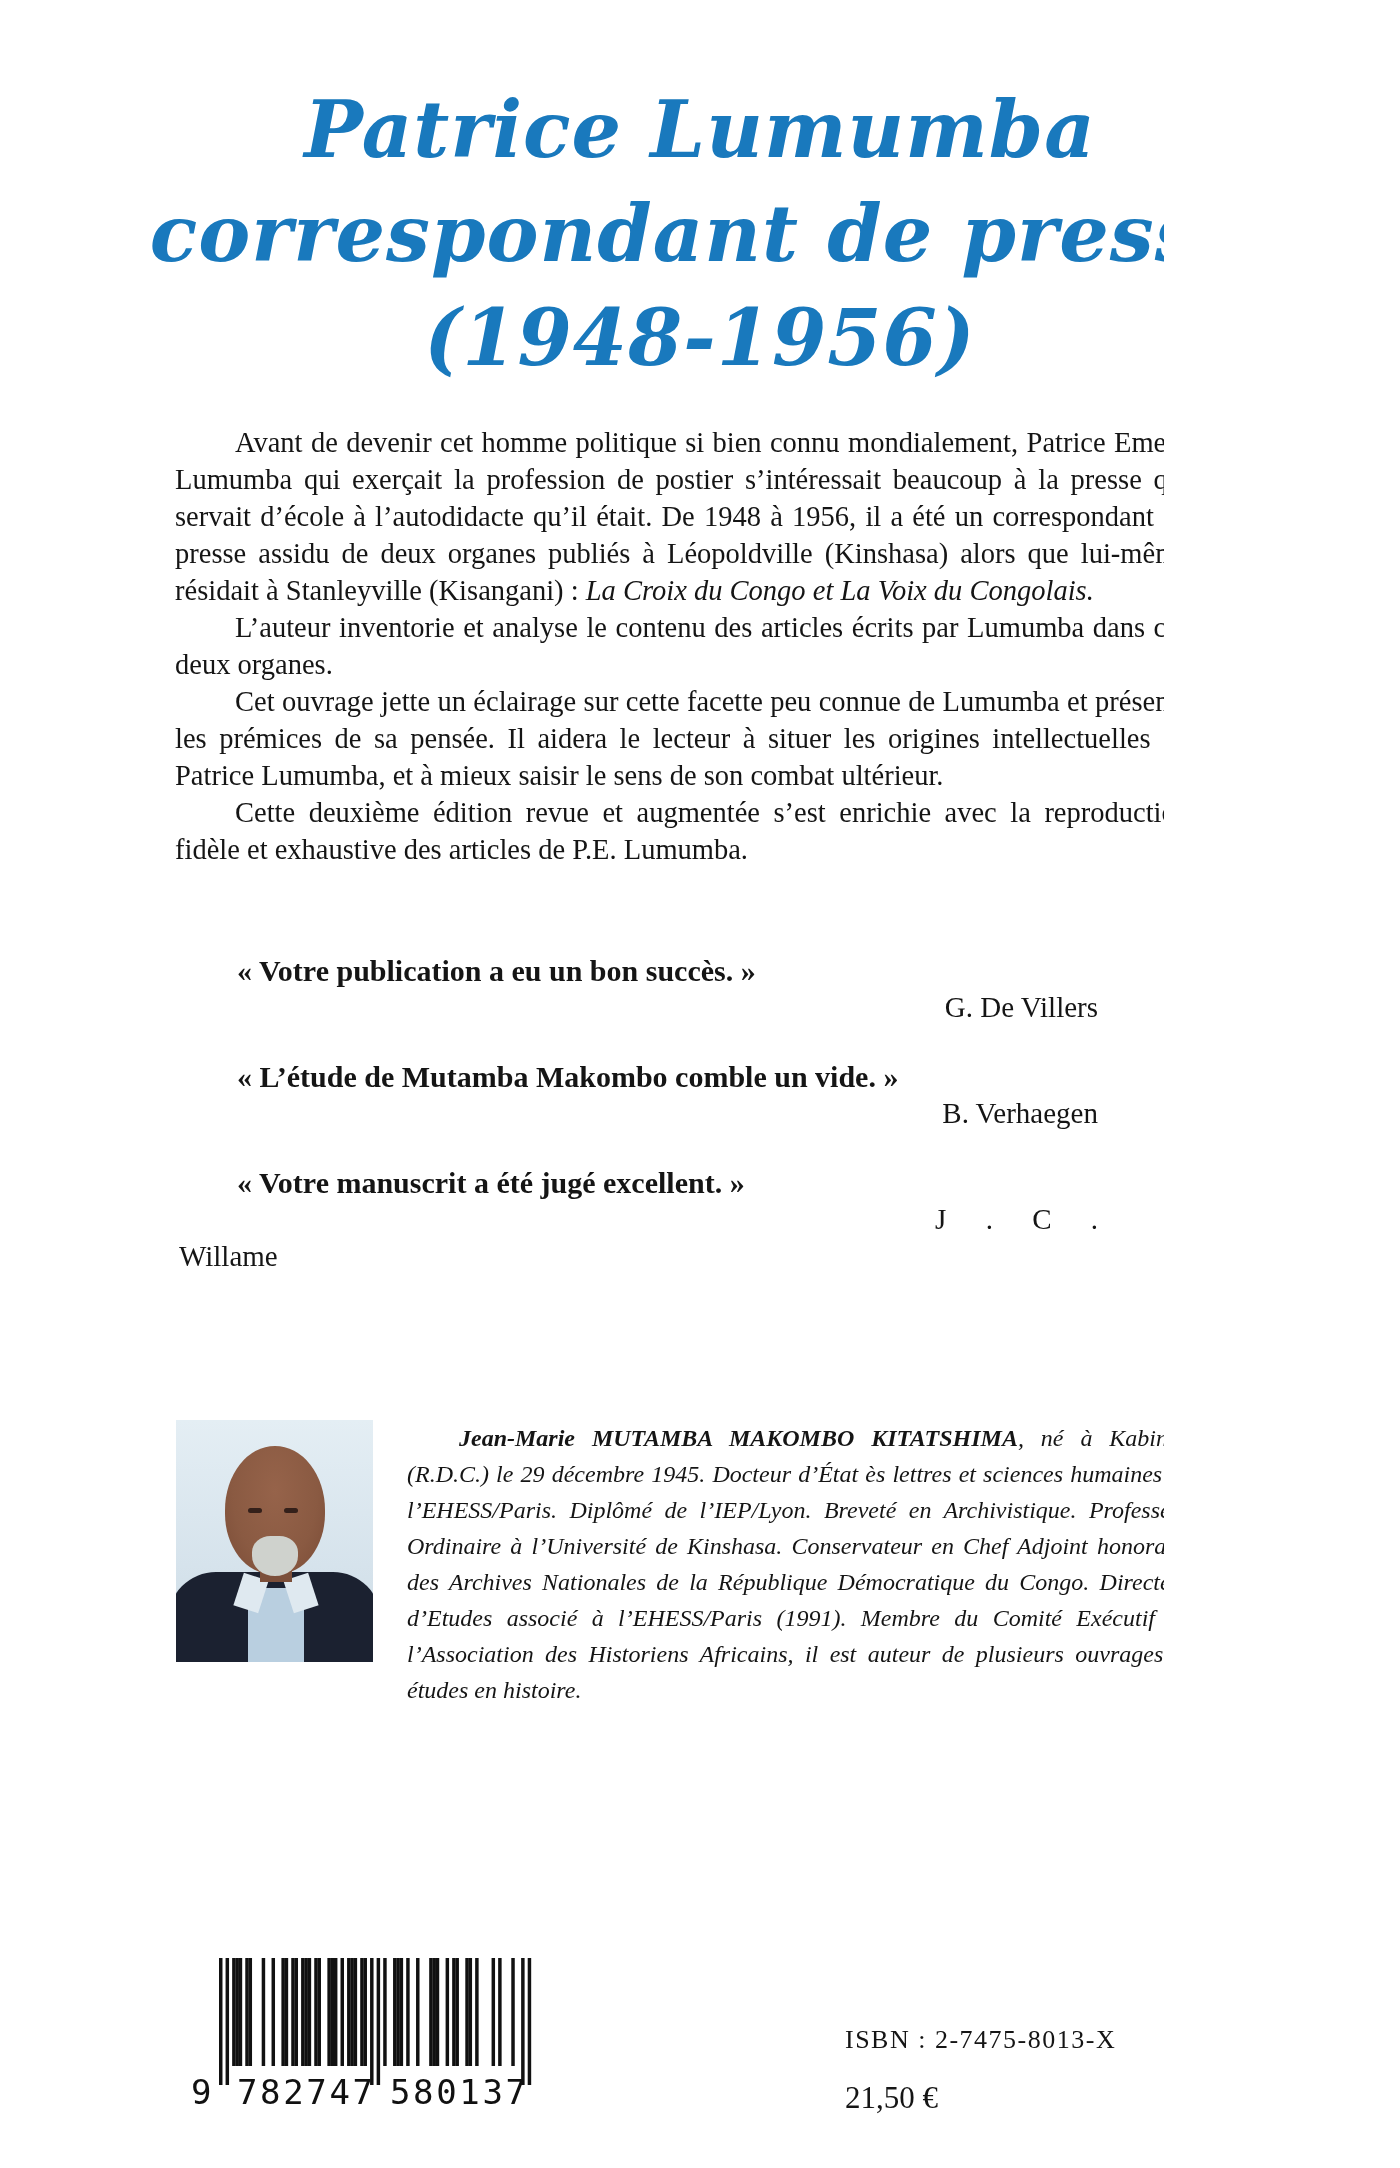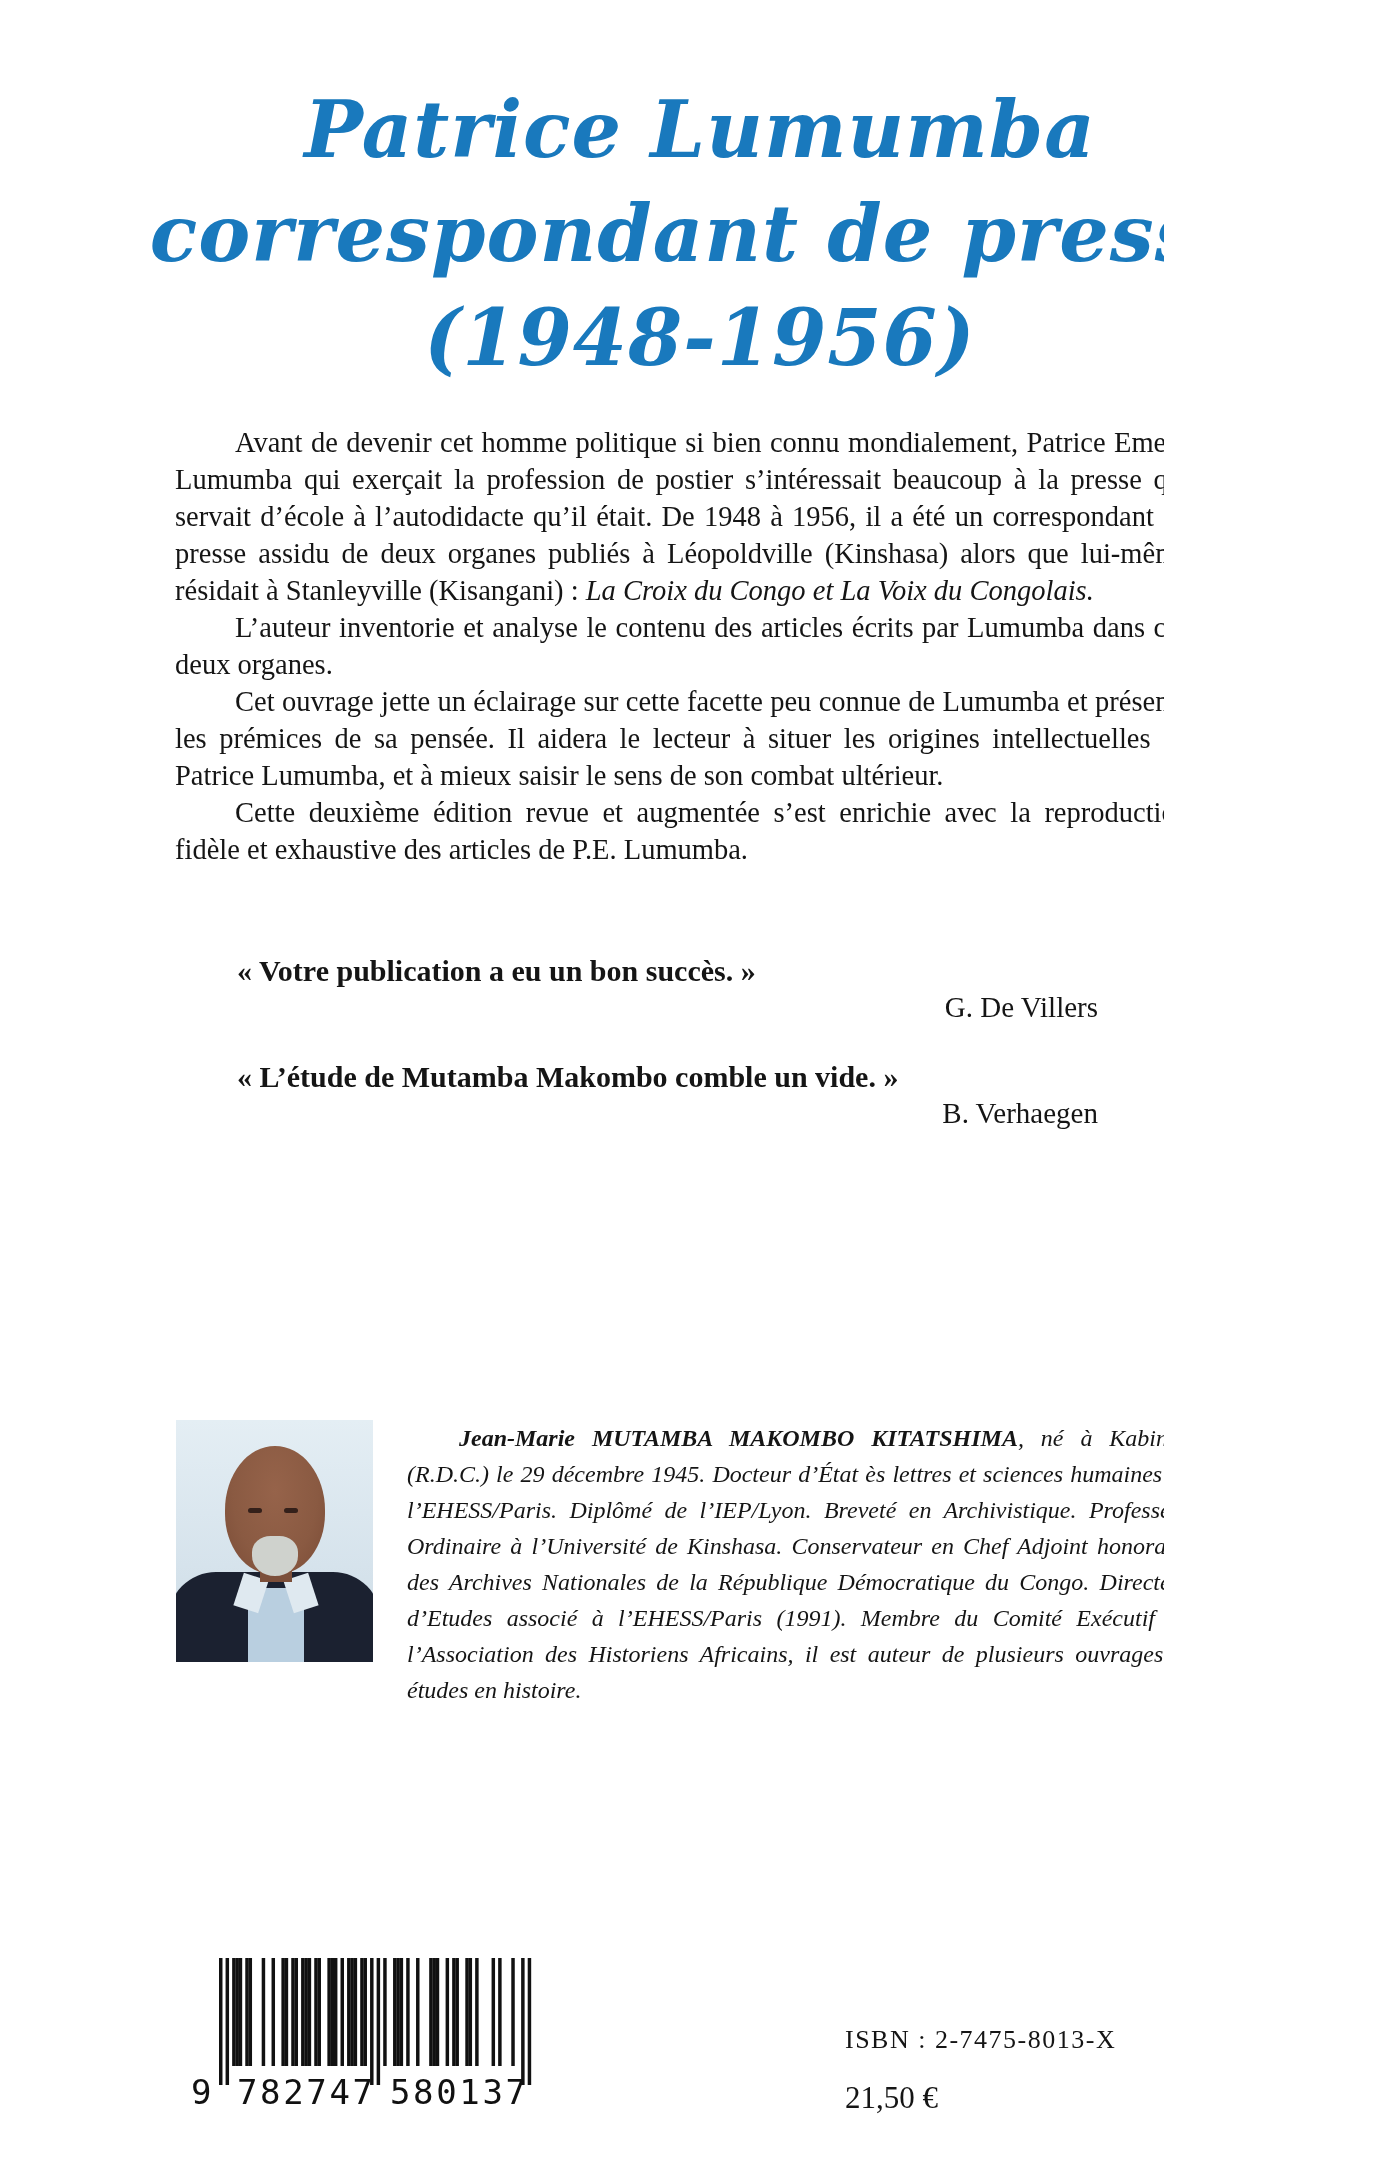--- a/index.html
+++ b/index.html
@@ -101,20 +101,25 @@
 
   <div class="quotes">
     <div class="quote-block">
       <div class="q-text">« Votre publication a eu un bon succès. »</div>
       <div class="q-attr">G. De Villers</div>
     </div>
     <div class="quote-block">
       <div class="q-text">« L’étude de Mutamba Makombo comble un vide. »</div>
       <div class="q-attr">B. Verhaegen</div>
     </div>
+    <div class="quote-block">
+      <div class="q-text">« Votre manuscrit a été jugé excellent. »</div>
+      <div class="q-attr spread">J . C .</div>
+      <div class="q-attr2">Willame</div>
+    </div>
   </div>
 
   <div class="author">
     <div class="photo">
       <div class="ph-jacket"></div>
       <div class="ph-shirt"></div>
       <div class="ph-collar-l"></div>
       <div class="ph-collar-r"></div>
       <div class="ph-neck"></div>
       <div class="ph-head"></div>

